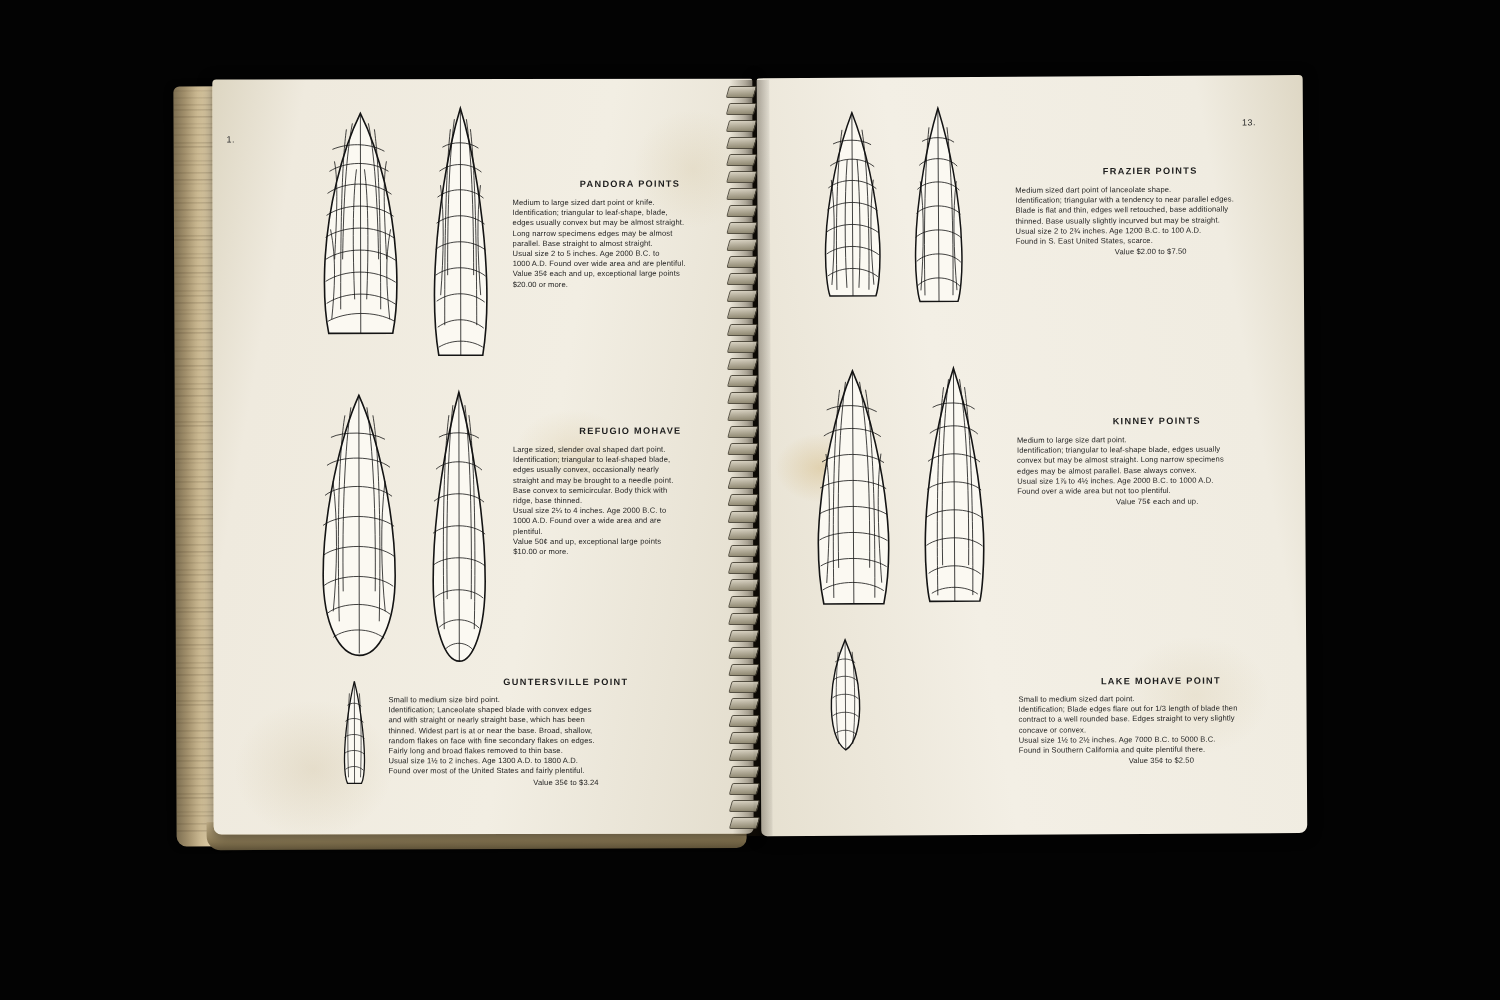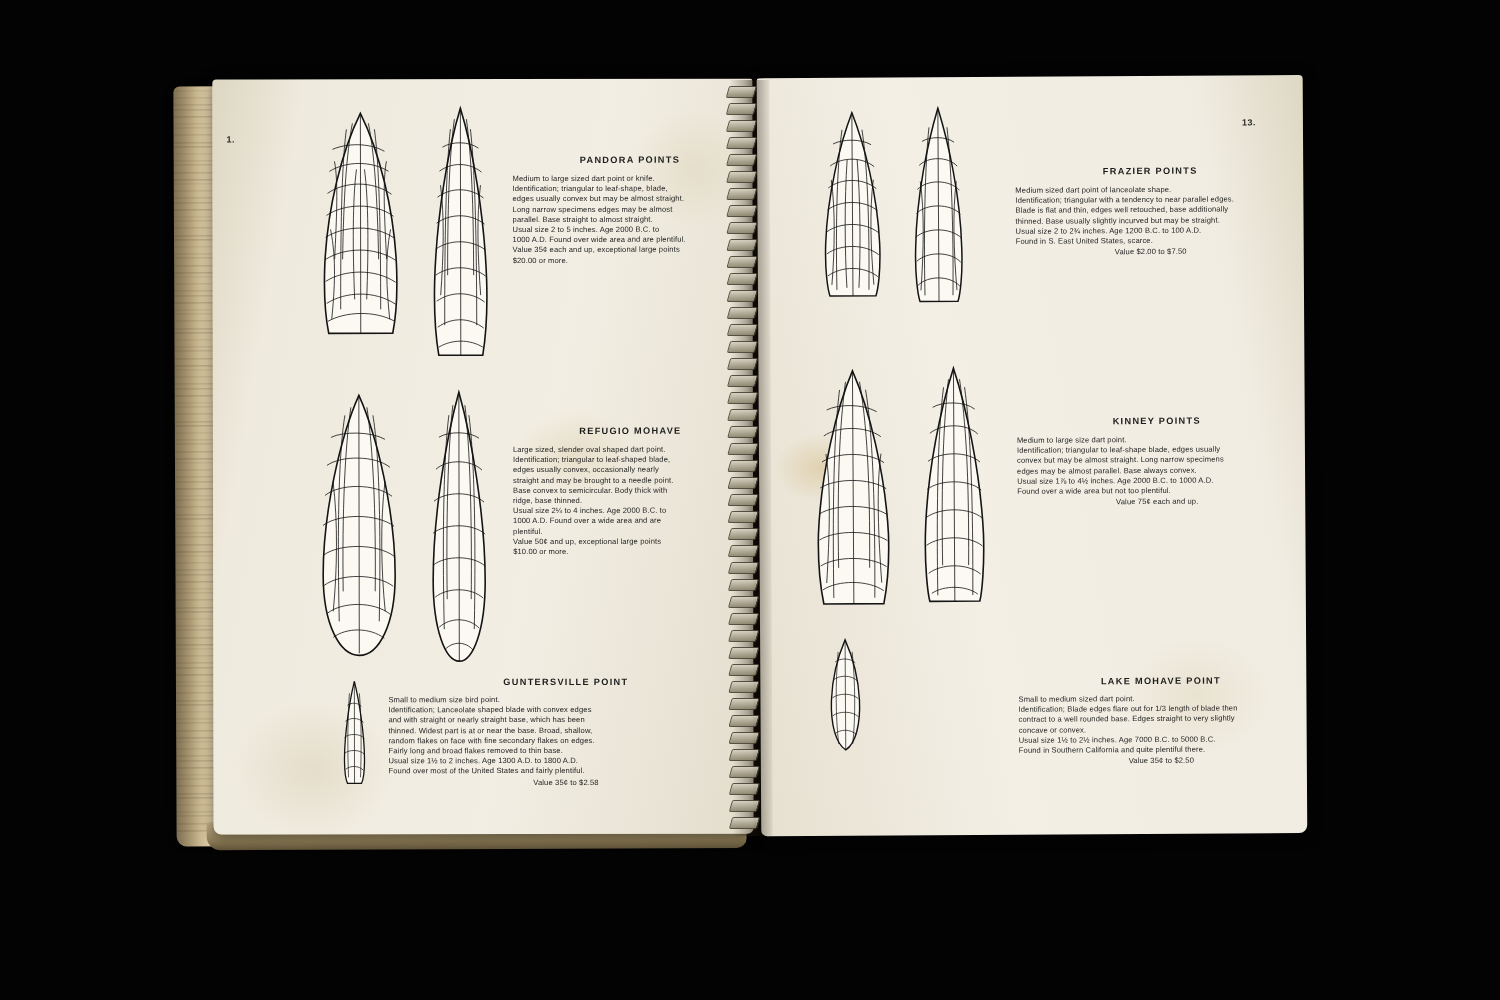--- a/index.html
+++ b/index.html
@@ -117,21 +117,20 @@
     border-radius: 50%;
     pointer-events: none;
   }
 
   
   .pg-num {
     position: absolute;
     font-size: 9px;
     color: #2c2c2c;
     letter-spacing: .5px;
-    font-weight: bold;
   }
   .entry { position: absolute; }
   .entry-title {
     font-size: 9.2px;
     letter-spacing: 1.3px;
     color: #1d1d1d;
     text-align: center;
     font-weight: 600;
     white-space: nowrap;
   }
@@ -398,21 +397,21 @@
             <path d="M6 58 C11 54 21 54 26 59"></path>
               <path d="M6 74 C11 70 21 70 26 75"></path>
             <path d="M7 90 C12 86 20 86 25 91"></path>
             <path d="M16 2 L16 104"></path>
               <path d="M11 14 C9 40 9 70 10 98"></path>
               <path d="M21 14 C23 40 23 70 22 98"></path>
           </g>
         </svg>
       </div>
 
-      <div class="entry" style="left:300px;top:76px;width:235px;">
+      <div class="entry" style="left:300px;top:100px;width:235px;">
         <div class="entry-title">PANDORA POINTS</div>
         <div class="entry-body" style="margin-top:9px;">Medium to large sized dart point or knife.
 Identification; triangular to leaf-shape, blade,
 edges usually convex but may be almost straight.
 Long narrow specimens edges may be almost
 parallel. Base straight to almost straight.
 Usual size 2 to 5 inches. Age 2000 B.C. to
 1000 A.D. Found over wide area and are plentiful.
 Value 35¢ each and up, exceptional large points
 $20.00 or more.</div>
@@ -436,21 +435,21 @@
       <div class="entry" style="left:175px;top:598px;width:355px;">
         <div class="entry-title">GUNTERSVILLE POINT</div>
         <div class="entry-body" style="margin-top:8px;">Small to medium size bird point.
 Identification; Lanceolate shaped blade with convex edges
 and with straight or nearly straight base, which has been
 thinned. Widest part is at or near the base. Broad, shallow,
 random flakes on face with fine secondary flakes on edges.
 Fairly long and broad flakes removed to thin base.
 Usual size 1½ to 2 inches.  Age 1300 A.D. to 1800 A.D.
 Found over most of the United States and fairly plentiful.</div>
-        <div class="value-line" style="margin-top:1px;">Value 35¢ to $2.58</div>
+        <div class="value-line" style="margin-top:1px;">Value 35¢ to $3.24</div>
       </div>
     </div>
 
     <div class="page page-right">
       <div class="stain" style="left:16px;top:355px;width:90px;height:70px;background:radial-gradient(ellipse at center, rgba(198,160,80,.30), rgba(198,160,80,0) 70%);"></div>
       <div class="stain" style="left:360px;top:560px;width:150px;height:120px;background:radial-gradient(ellipse at center, rgba(180,155,95,.13), rgba(180,155,95,0) 70%);"></div>
 
       <div class="pg-num" style="left:485px;top:42px;">13.</div>
 
       <div class="artifact" style="left:56px;top:32px;">

